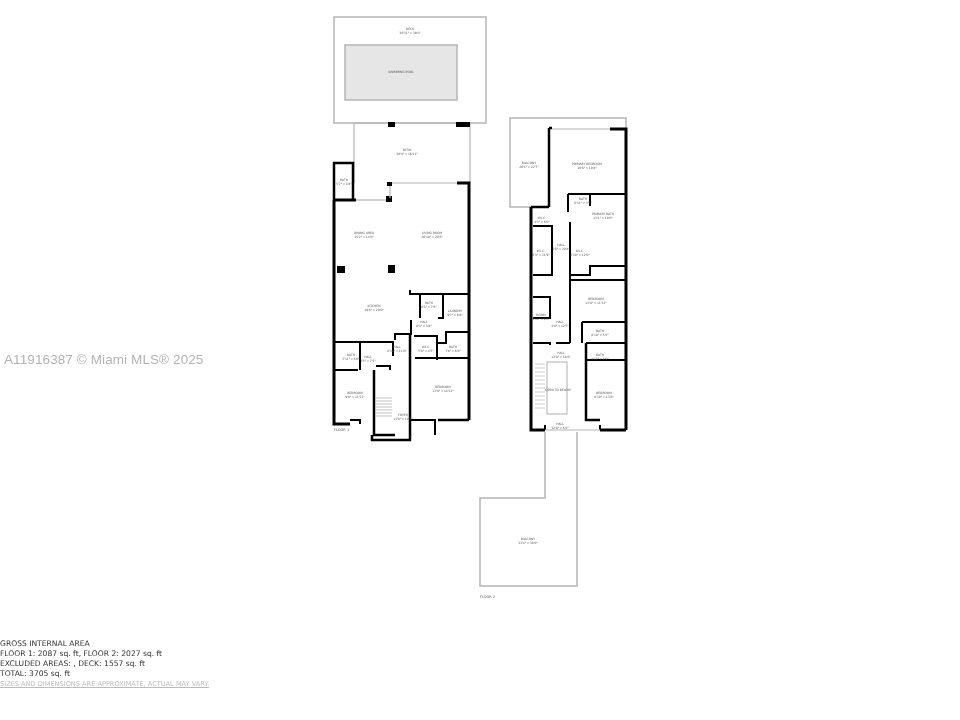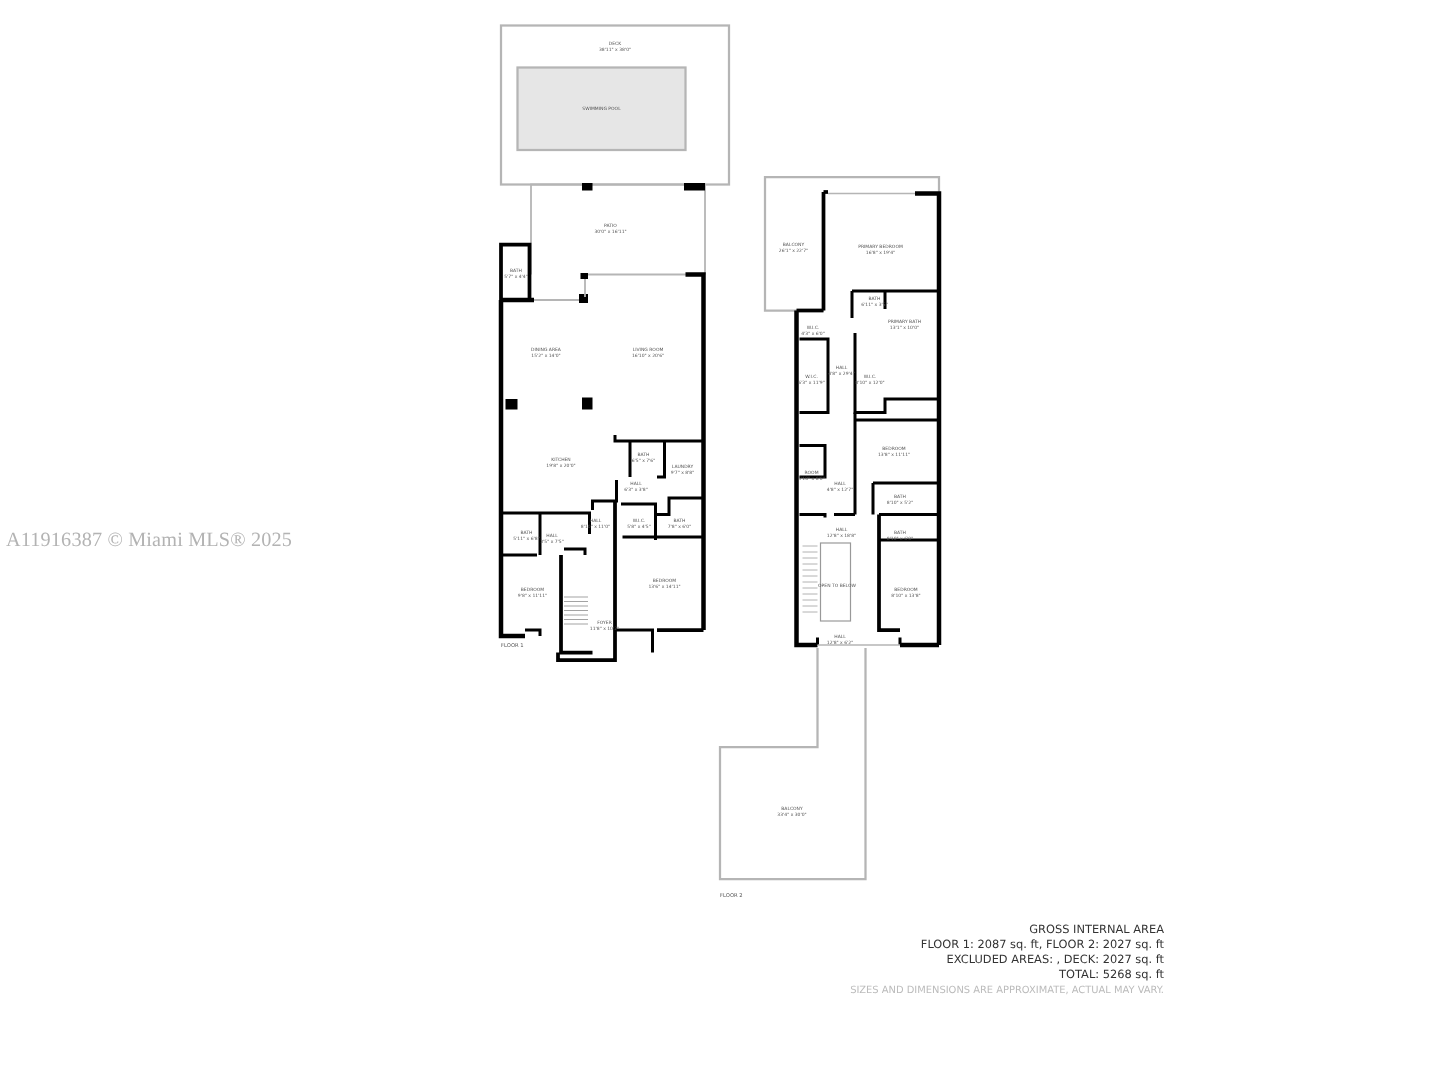--- a/index.html
+++ b/index.html
@@ -1,23 +1,23 @@
 <!DOCTYPE html>
 <html><head>
 <meta charset="utf-8">
 <style>
   html, body { margin: 0; padding: 0; }
   body { width: 960px; height: 720px; background: #ffffff; position: relative; overflow: hidden; font-family: "DejaVu Sans", sans-serif; }
   #plan { position: absolute; left: 0; top: 0; width: 960px; height: 720px; }
   .lbl { position: absolute; font-size: 3px; line-height: 4px; color: #555; text-align: center; transform: translateX(-50%); white-space: nowrap; }
   .lbl span { display: block; }
   .flabel { position: absolute; font-size: 3.5px; color: #555; }
-  .watermark { position: absolute; left: 4px; top: 352px; font-family: Liberation Serif, serif; font-size: 13.5px; color: #b3b3b3; letter-spacing: 0.1px; }
-  .summary { position: absolute; left: 0; width: 776px; top: 615px; text-align: right; font-family: "DejaVu Sans", sans-serif; font-size: 7.6px; line-height: 10px; color: #333; }
-  .summary .disclaimer { color: #bbb; font-size: 6.6px; }
+  .watermark { position: absolute; left: 4px; top: 352px; font-family: Liberation Sans, sans-serif; font-size: 13.5px; color: #b3b3b3; letter-spacing: 0.1px; }
+  .summary { position: absolute; left: 0; width: 776px; top: 639px; text-align: left; font-family: "DejaVu Sans", sans-serif; font-size: 7.6px; line-height: 10px; color: #333; }
+  .summary .disclaimer { color: #bbb; font-size: 6.6px; text-decoration: underline; }
 </style>
 </head>
 <body>
 
 <svg id="plan" viewBox="0 0 960 720" xmlns="http://www.w3.org/2000/svg">
 
   <g>
 
     <rect x="334" y="17" width="152" height="106" fill="none" stroke="#b5b5b5" stroke-width="1.5"></rect>
 
@@ -257,16 +257,16 @@
     <span>BALCONY</span>
     <span>33'4" x 30'0"</span>
   </div>
 <div class="flabel" style="left:480px;top:595px;">FLOOR 2</div>
 
 <div class="watermark">A11916387 © Miami MLS® 2025</div>
 
 <div class="summary">
   <div>GROSS INTERNAL AREA</div>
   <div>FLOOR 1: 2087 sq. ft, FLOOR 2: 2027 sq. ft</div>
-  <div>EXCLUDED AREAS: , DECK: 2027 sq. ft</div>
-  <div>TOTAL: 5268 sq. ft</div>
+  <div>EXCLUDED AREAS: , DECK: 1557 sq. ft</div>
+  <div>TOTAL: 3705 sq. ft</div>
   <div class="disclaimer">SIZES AND DIMENSIONS ARE APPROXIMATE, ACTUAL MAY VARY.</div>
 </div>
 
 </body></html>

